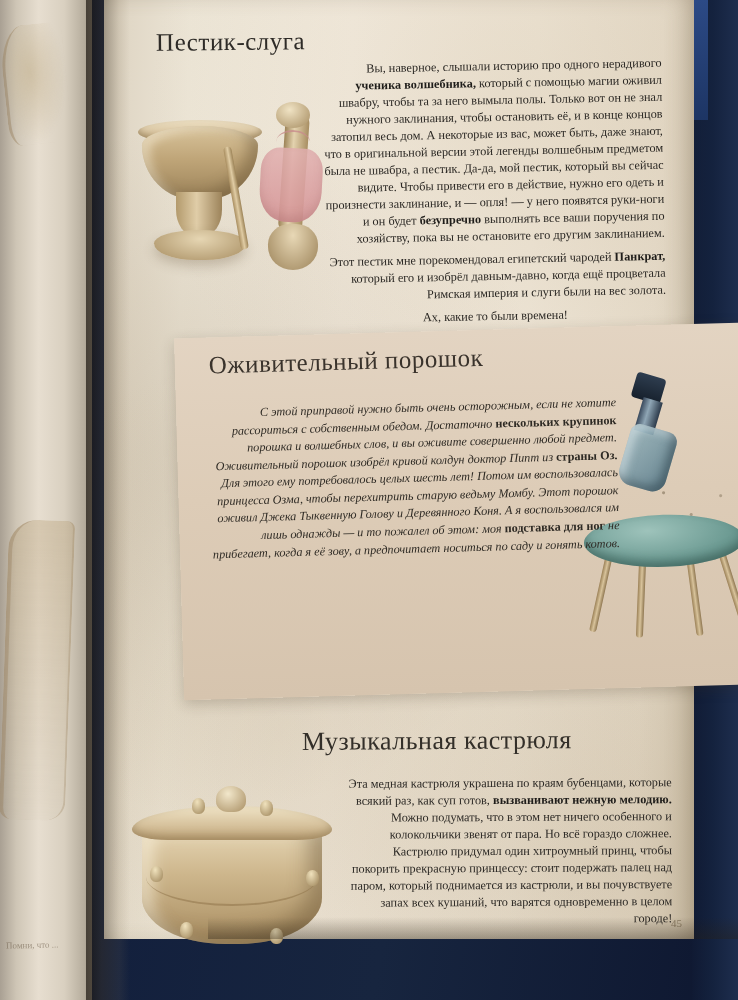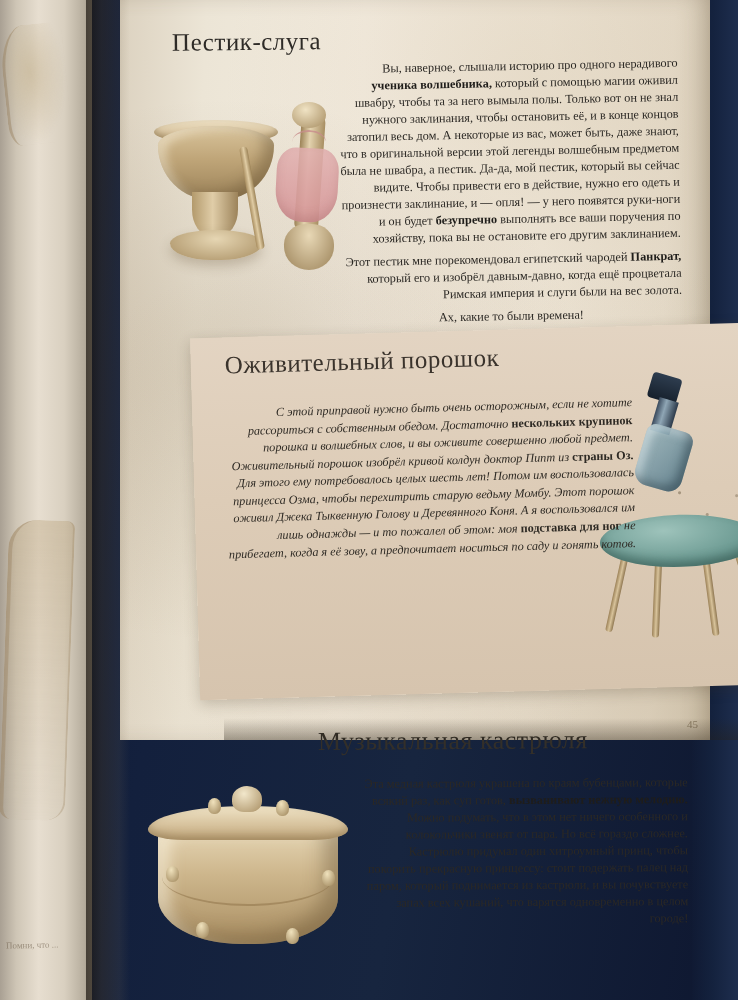--- a/index.html
+++ b/index.html
@@ -79,22 +79,22 @@
     left: 86px; top: 0;
     width: 44px; height: 1000px;
     background: linear-gradient(90deg, rgba(25,20,14,0.70) 0%, rgba(60,50,36,0.42) 35%, rgba(120,105,80,0.15) 75%, rgba(255,255,255,0) 100%);
     pointer-events: none;
     z-index: 6;
   }
 
   
   .right-page {
     position: absolute;
-    left: 120px; top: 0;
-    width: 590px; height: 740px;
+    left: 104px; top: 0;
+    width: 590px; height: 939px;
     background:
       radial-gradient(ellipse at 18% 50%, rgba(120,96,62,0.18) 0%, rgba(120,96,62,0) 52%),
       linear-gradient(92deg, #dcd2c0 0%, #ece5d6 14%, #f3ece0 40%, #efe7d9 70%, #e6dccb 90%, #d4c9b4 100%);
     box-shadow: inset -14px 0 26px -12px rgba(90,74,50,0.45);
   }
   .paper-grain {
     position: absolute; inset: 0;
     background:
       radial-gradient(circle at 70% 12%, rgba(196,174,138,0.22) 0%, rgba(196,174,138,0) 40%),
       radial-gradient(circle at 30% 78%, rgba(186,164,128,0.18) 0%, rgba(186,164,128,0) 45%),

